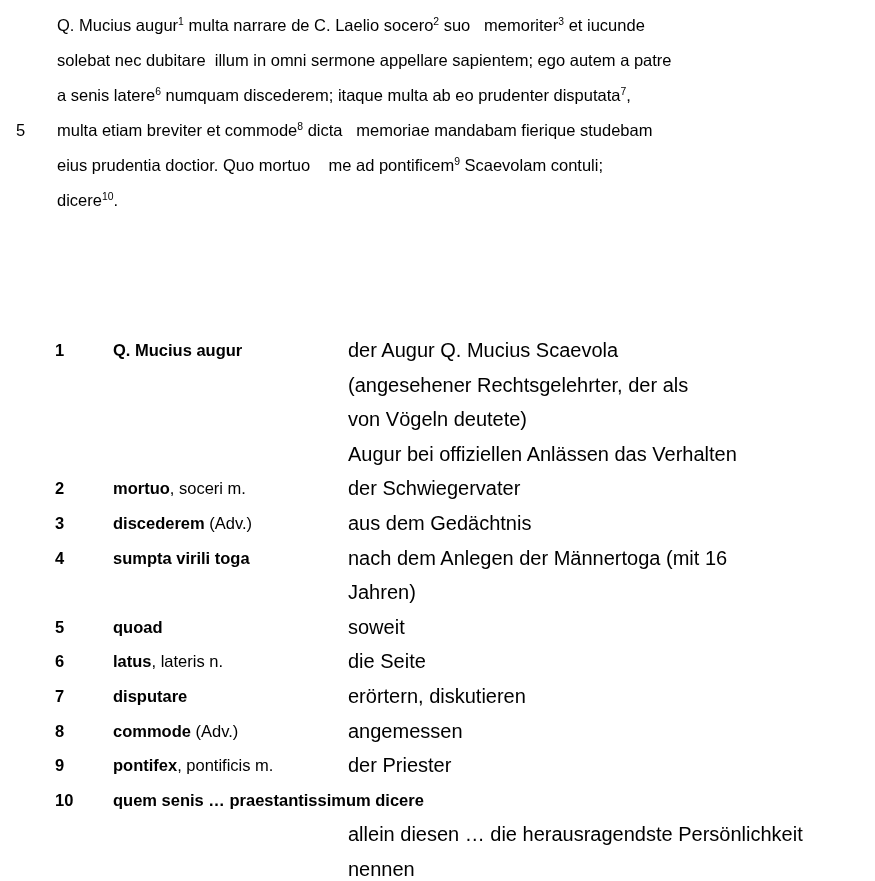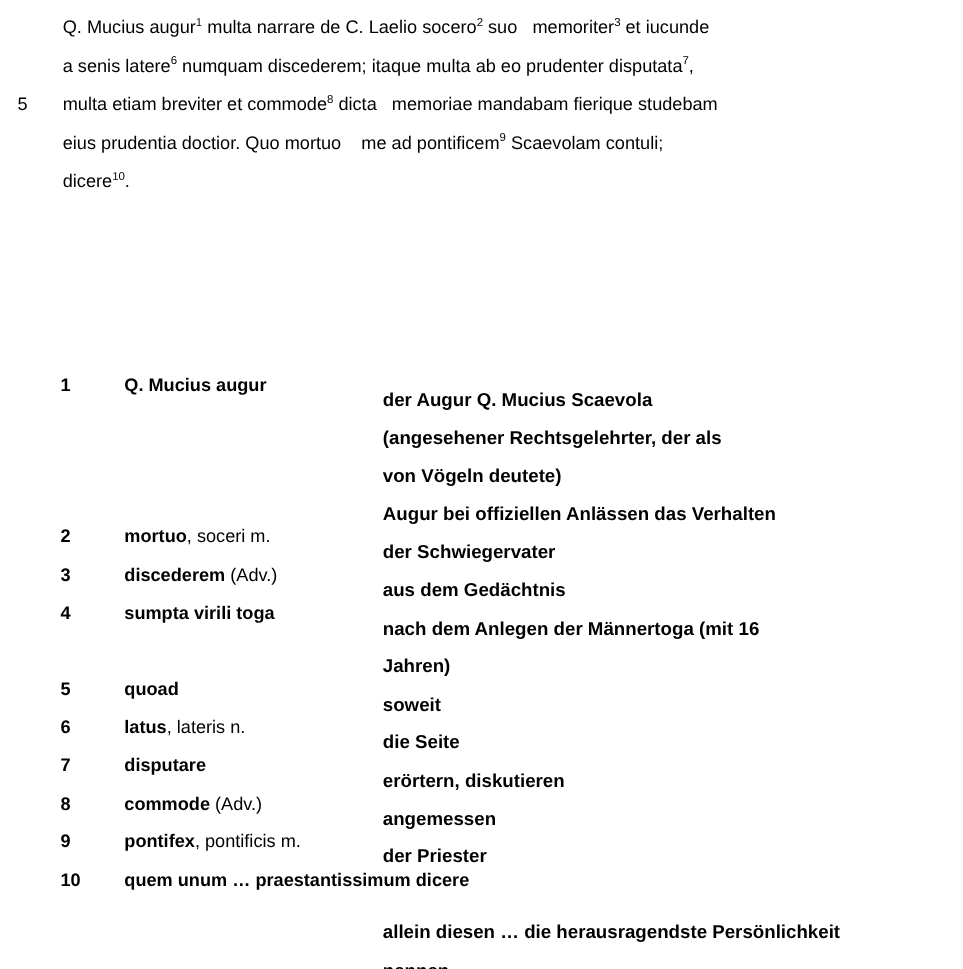--- a/index.html
+++ b/index.html
@@ -90,34 +90,34 @@
     top: 0;
     font-size: 16.5px;
     line-height: 34.6px;
     white-space: pre;
   }
   .v-lemma b { font-weight: bold; }
   .v-lemma .plain { font-weight: normal; text-align: center; }
   .v-gloss {
     position: absolute;
     left: 348px;
-    top: 14px;
-    font-size: 17px;
-    line-height: 34.6px;
-    white-space: pre;
-    font-weight: bold;
+    top: 0;
+    font-size: 20px;
+    line-height: 34.6px;
+    white-space: pre;
   }
 </style>
 </head>
 <body>
 
 <div class="page">
 
   <div class="passage">
       <div class="passage-line"><span class="line-text"><span>Q. Mucius augur</span><sup>1</sup><span> multa narrare de C. Laelio socero</span><sup>2</sup><span> suo   memoriter</span><sup>3</sup><span> et iucunde</span></span></div>
+      <div class="passage-line"><span class="line-text"><span>solebat nec dubitare  illum in omni sermone appellare sapientem; ego autem a patre</span></span></div>
       <div class="passage-line"><span class="line-text"><span>a senis latere</span><sup>6</sup><span> numquam discederem; itaque multa ab eo prudenter disputata</span><sup>7</sup><span>,</span></span></div>
       <div class="passage-line"><span class="line-number">5</span><span class="line-text"><span>multa etiam breviter et commode</span><sup>8</sup><span> dicta   memoriae mandabam fierique studebam</span></span></div>
       <div class="passage-line"><span class="line-text"><span>eius prudentia doctior. Quo mortuo    me ad pontificem</span><sup>9</sup><span> Scaevolam contuli;</span></span></div>
       <div class="passage-line"><span class="line-text"><span>dicere</span><sup>10</sup><span>.</span></span></div>
     </div>
 
   <div class="vocab">
       <div class="vocab-row">
         <div class="vocab-line">
           <span class="v-num">1</span>
@@ -189,21 +189,21 @@
       <div class="vocab-row">
         <div class="vocab-line">
           <span class="v-num">9</span>
           <span class="v-lemma"><b>pontifex</b><span class="plain">, pontificis m.</span></span>
           <span class="v-gloss">der Priester</span>
         </div>
       </div>
       <div class="vocab-row">
         <div class="vocab-line">
           <span class="v-num">10</span>
-          <span class="v-lemma"><b>quem unum … praestantissimum dicere</b></span>
+          <span class="v-lemma"><b>quem senis … praestantissimum dicere</b></span>
         </div>
         <div class="vocab-line">
           <span class="v-gloss">allein diesen … die herausragendste Persönlichkeit</span>
         </div>
         <div class="vocab-line">
           <span class="v-gloss">nennen</span>
         </div>
       </div>
     </div>
 

